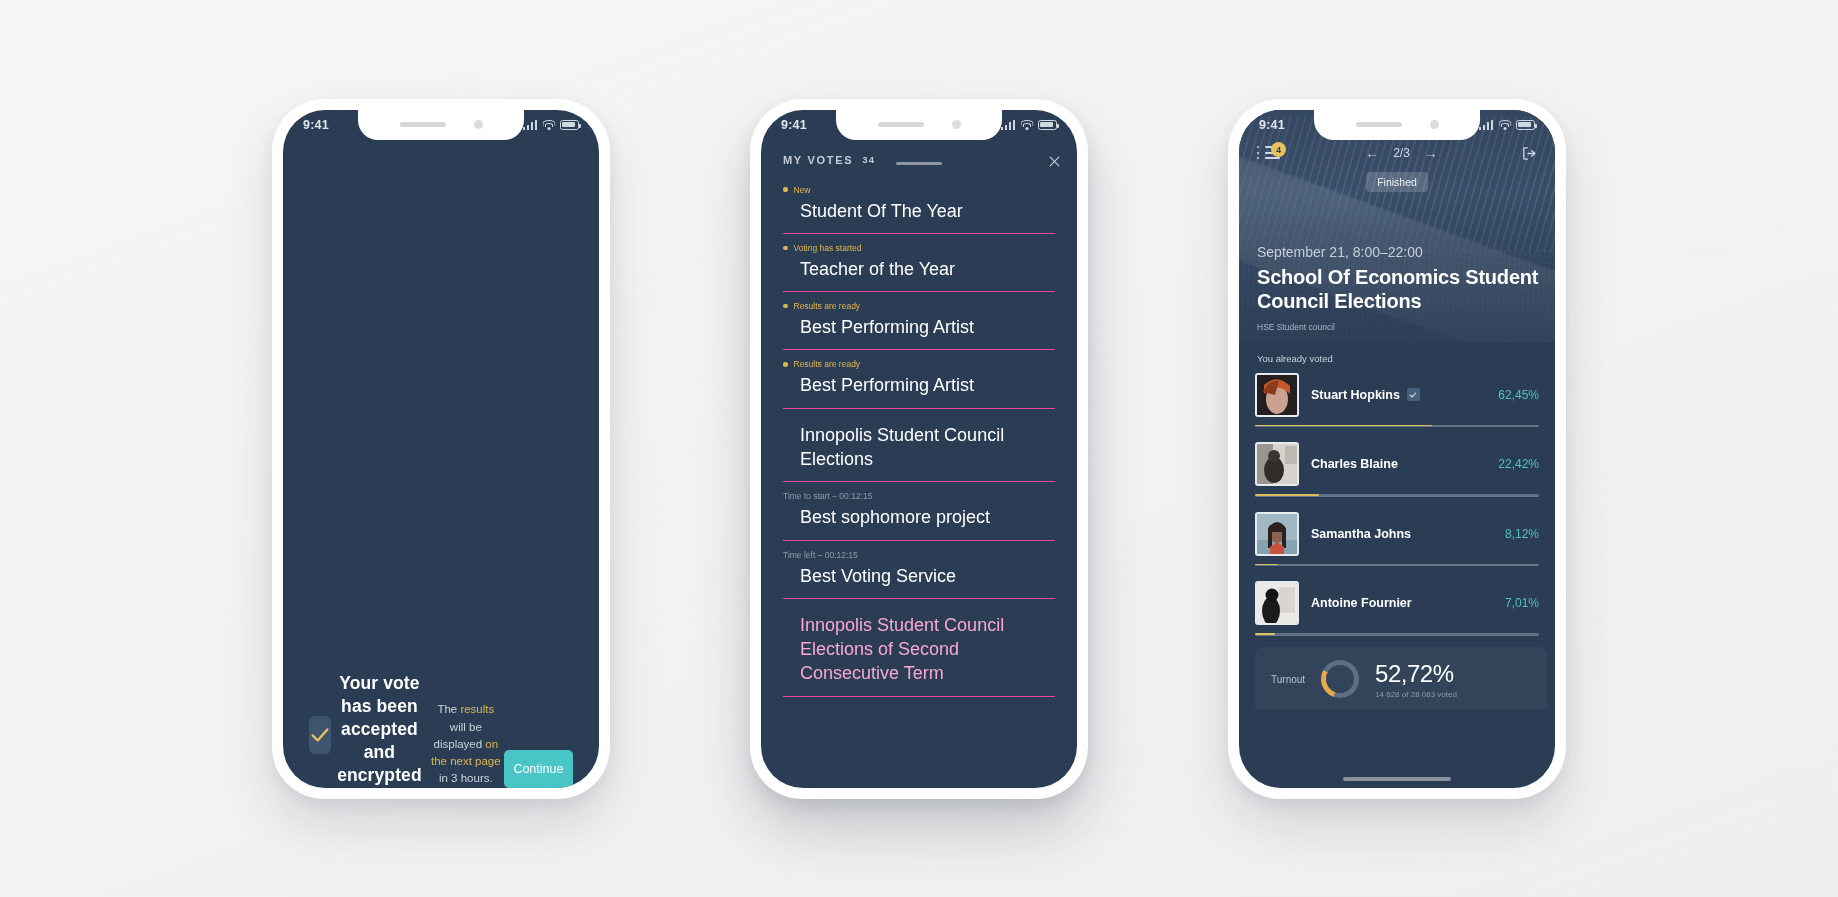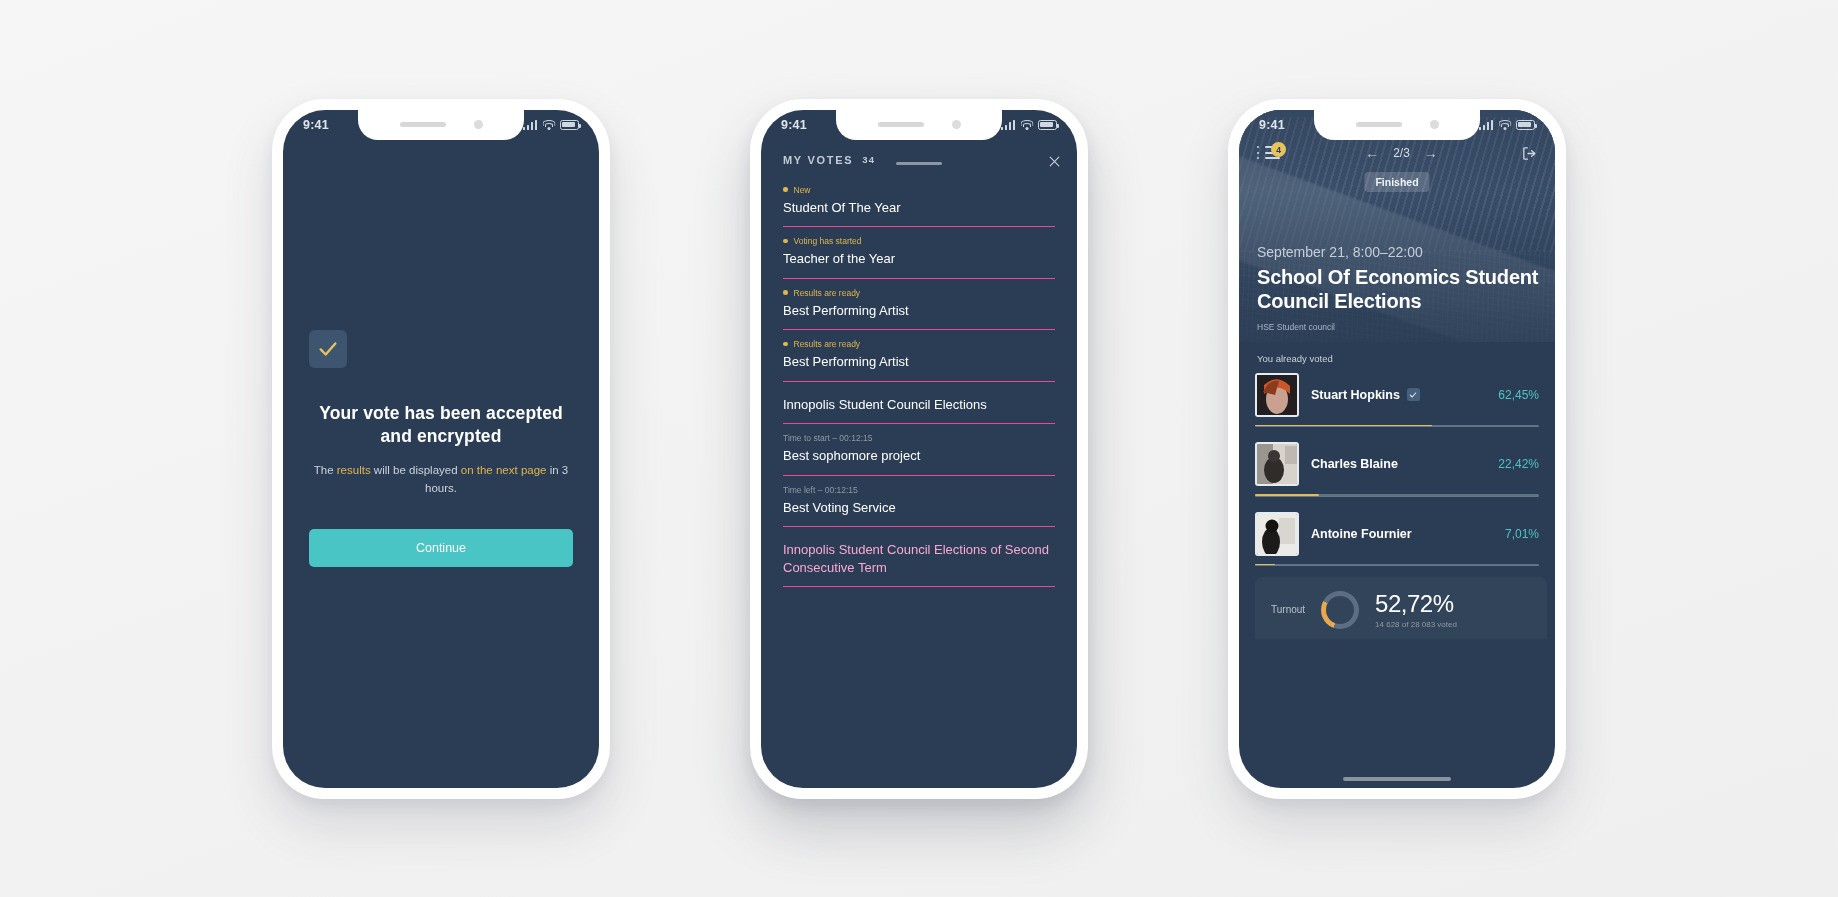--- a/index.html
+++ b/index.html
@@ -81,21 +81,21 @@
   .wifi span:nth-child(1){ width:13px; height:6px; bottom:4px; }
   .wifi span:nth-child(2){ width:8px; height:4px; bottom:3px; }
   .wifi span:nth-child(3){ width:3px; height:3px; bottom:0; border-radius:50%;
      background:#cfd7e1; border:none; }
   .batt { width: 19px; height: 10px; border: 1.3px solid #cfd7e1; border-radius: 2.5px; position: relative; }
   .batt::after { content:""; position:absolute; right:-3px; top:3px; width:1.7px;height:4px;
      background:#cfd7e1; border-radius:0 1px 1px 0; }
   .batt i { position:absolute; left:1.3px; top:1.3px; bottom:1.3px; width:13px; background:#cfd7e1; border-radius:1px; }
 
   
-  .s1 { height:100%; display:flex; flex-direction:column; align-items:flex-start;
+  .s1 { height:100%; display:flex; flex-direction:row; align-items:flex-end;
         justify-content:center; padding: 0 26px; }
   .check-badge { width: 38px; height: 38px; border-radius: 6px; background: #3d556f;
         display:flex; align-items:center; justify-content:center; margin-bottom: 34px; }
   .check-badge svg { width: 22px; height: 22px; }
   .s1-title { color:#ffffff; font-size:17.5px; font-weight:bold; line-height:1.32;
         text-align:center; letter-spacing:.1px; }
   .s1-sub { margin-top: 14px; text-align:center; font-size:11.5px; line-height:1.5;
         color:#cbd3dd; }
   .s1-sub .hl { color:#e0b54e; }
   .btn-continue { margin-top: 32px; width: 100%; height: 38px; border-radius: 5px;
@@ -112,21 +112,21 @@
         width:46px; height:3px; border-radius:2px; background:#8d96a5; }
   .s2-close { position:absolute; right:14px; top: 5px; width:18px; height:18px;
         display:flex; align-items:center; justify-content:center; cursor:pointer; }
   .s2-close svg { width: 13px; height: 13px; }
   .vlist { margin-top: 10px; padding: 0 22px; }
   .vrow { padding: 9px 0 10px 0; border-bottom: 1px solid #ec4899; }
   .vtag { display:flex; align-items:center; gap:6px; margin-bottom: 4px; }
   .vdot { width:4.5px; height:4.5px; border-radius:50%; background:#e0b54e; flex:0 0 auto; }
   .vtag-text { color:#e0b54e; font-size:8.5px; }
   .vtimer { color:#8e99a8; font-size:8.5px; margin-bottom: 4px; }
-  .vtitle { color:#ffffff; font-size:13px; line-height:1.35; }
+  .vtitle { color:#ffffff; font-size:18px; line-height:1.35;margin-left:17px; }
   .vtitle.muted { color:#f9a8d4; }
   .vrow.notag .vtitle { margin-top: 5px; }
 
   
   .s3 { height:100%; display:flex; flex-direction:column; }
   .s3-top { position:absolute; top:30px; left:0; right:0; z-index:25;
         display:flex; align-items:center; justify-content:space-between; padding: 5px 17px 0 17px; }
   .menu-ico { position:relative; width: 26px; height: 16px; cursor:pointer; }
   .menu-ico .ln { position:absolute; left:9px; height:2.2px; border-radius:2px; background:#cfd8e3; }
   .menu-ico .ln:nth-of-type(1){ top:1px; width:17px; }
@@ -154,21 +154,21 @@
         background-size: 100% 100%, 100% 58%, 100% 100%;
         background-position: 0 0, 0 8%, 0 0;
         background-repeat: no-repeat, no-repeat, no-repeat; }
   .hero .grain { position:absolute; left:0; right:0; bottom:0; height:92px; opacity:.35;
         background: repeating-linear-gradient(92deg, rgba(255,255,255,.22) 0 1.5px, rgba(0,0,0,0) 1.5px 5px),
                     repeating-linear-gradient(8deg, rgba(255,255,255,.14) 0 1.5px, rgba(0,0,0,0) 1.5px 6px); }
   .hero .scrim { position:absolute; inset:0;
         background: linear-gradient(180deg, rgba(43,61,84,.62) 0%, rgba(43,61,84,.35) 35%, rgba(43,61,84,.88) 100%); }
   .chip { position:absolute; top:62px; left:50%; transform:translateX(-50%);
         background: rgba(255,255,255,.17); color:#eef3f8; font-size:10.5px;
-        padding: 4px 11px; border-radius: 4px; z-index:4;font-weight:bold; }
+        padding: 4px 11px; border-radius: 4px; z-index:4; }
   .hero-txt { position:absolute; left:18px; right:16px; bottom:10px; z-index:5; }
   .hero-date { color:#c5cedb; font-size:14px; margin-bottom: 6px; }
   .hero-title { color:#ffffff; font-size:20px; font-weight:bold; line-height:1.18; letter-spacing:-.2px; }
   .hero-org { color:#a8b4c4; font-size:8.5px; margin-top: 8px; }
 
   .voted-note { color:#c9d2dd; font-size:9.5px; padding: 11px 18px 3px 18px; }
   .cands { padding: 0 16px; }
   .crow { display:flex; align-items:center; padding: 6px 0 0 0; }
   .avatar { width:44px; height:44px; border-radius:3px; border:2px solid #e6ebf1; flex:0 0 auto; overflow:hidden; }
   .cname { color:#ffffff; font-size:12.5px; font-weight:bold; margin-left:12px; flex:1 1 auto;
@@ -443,20 +443,40 @@
               <span class="cname">
                 <span>Charles Blaine</span>
               </span>
               <span class="cpct">22,42%</span>
             </div>
             <div class="bar">
                 <i style="width:22.42%"></i>
               </div>
           </div>
 
+          <div>
+            <div class="crow">
+              <span class="avatar">
+                <svg viewBox="0 0 40 40" preserveAspectRatio="none">
+                  <rect width="40" height="40" fill="#9fb8c4"></rect>
+                  <rect y="26" width="40" height="14" fill="#86a3b2"></rect>
+                  <ellipse cx="20" cy="19" rx="8" ry="10" fill="#8d6350"></ellipse>
+                  <path d="M11 14 Q20 2 29 14 L29 34 L25 34 L25 18 L15 18 L15 34 L11 34 Z" fill="#2b2220"></path>
+                  <path d="M13 33 L20 28 L27 33 L27 40 L13 40 Z" fill="#c9523f"></path>
+                </svg>
+              </span>
+              <span class="cname">
+                <span>Samantha Johns</span>
+              </span>
+              <span class="cpct">8,12%</span>
+            </div>
+            <div class="bar">
+                <i style="width:8.12%"></i>
+              </div>
+          </div>
 
           <div>
             <div class="crow">
               <span class="avatar">
                 <svg viewBox="0 0 40 40" preserveAspectRatio="none">
                   <rect width="40" height="40" fill="#eceae7"></rect>
                   <rect x="22" y="4" width="16" height="26" fill="#d9d6d2"></rect>
                   <ellipse cx="14" cy="28" rx="9" ry="14" fill="#1c1b1a"></ellipse>
                   <circle cx="15" cy="12" r="6.5" fill="#141312"></circle>
                 </svg>

